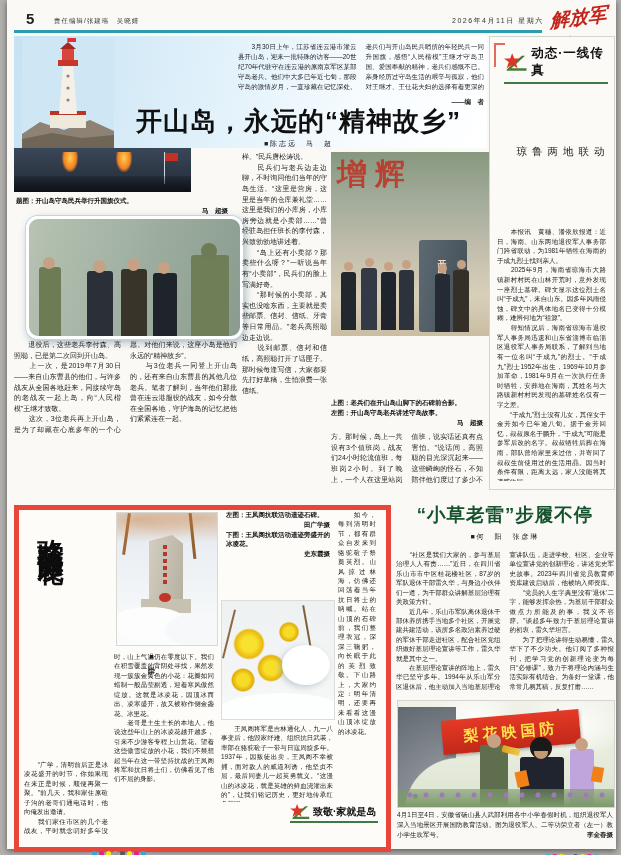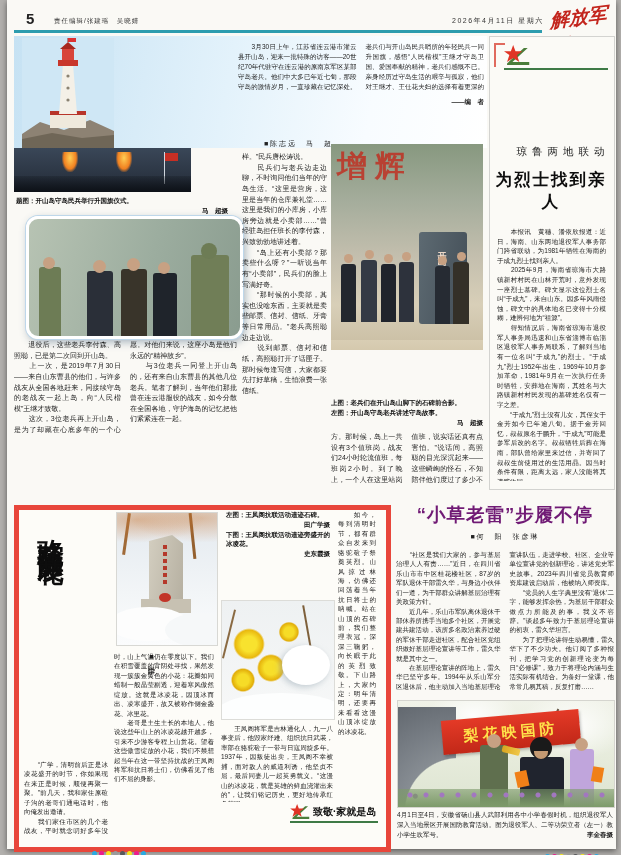--- a/index.html
+++ b/index.html
@@ -22,21 +22,21 @@
   .credit{display:block;text-align:right;}
   .photo{overflow:hidden;}
   .sidebar-box{border:1px solid #d3d3d0;background:#fbfaf6;}
   .logo-row{display:flex;align-items:center;gap:4px;border-bottom:2px solid #3e7a46;padding-bottom:3px;}
   .logo-text{font-size:12.5px;font-weight:bold;color:#111;letter-spacing:1px;}
   .kicker{font-family:"Liberation Serif",serif;font-size:10.5px;letter-spacing:5px;color:#222;text-align:center;}
   .sb-title{font-size:16.5px;font-weight:900;letter-spacing:2px;color:#0d0d0d;text-align:center;}
   .redbox{border:5px solid #e8463b;background:#fdfcf8;}
   .vtitle{writing-mode:vertical-rl;font-size:26px;font-weight:900;color:#0d0d0d;letter-spacing:3px;}
   .vbyline{writing-mode:vertical-rl;font-size:7.5px;color:#222;}
-  .a2-title{font-size:18.5px;font-weight:900;color:#701a75;letter-spacing:1px;text-align:center;white-space:nowrap;}
+  .a2-title{font-size:18.5px;font-weight:900;color:#14532d;letter-spacing:1px;text-align:center;white-space:nowrap;}
   .dot{display:inline-block;width:5px;height:5px;border-radius:50%;margin-right:2px;}
   .corner{width:9px;height:22px;border-left:2px solid #e06a5e;border-top:2px solid #e06a5e;}
   .fig{position:absolute;border-radius:3px 3px 0 0;}
   .head{position:absolute;border-radius:50%;background:#c7a183;}
 </style>
 </head>
 <body>
 
 <div class="scan">
   <div class="paper"></div>
@@ -60,20 +60,21 @@
       <path d="M38,11 L46,4 L54,11 Z" fill="#a8281f"></path>
       <line x1="46" y1="4" x2="46" y2="0" stroke="#7a2a22" stroke-width="1"></line>
       <rect x="46" y="0" width="8" height="4" fill="#d33"></rect>
       <circle cx="46" cy="38" r="1.6" fill="#8a8272"></circle>
       <circle cx="46" cy="50" r="1.6" fill="#8a8272"></circle>
       <circle cx="46" cy="62" r="1.6" fill="#8a8272"></circle>
     </svg>
     <div class="abs bodytxt cols2" style="left:224px;top:6px;width:246px;height:58px;font-size:6.5px;">　　3月30日上午，江苏省连云港市灌云县开山岛，迎来一批特殊的访客——20世纪70年代驻守在连云港的原南京军区某部守岛老兵。他们中大多已年近七旬，那段守岛的激情岁月，一直珍藏在记忆深处。老兵们与开山岛民兵哨所的年轻民兵一同升国旗，感悟“人民楷模”王继才守岛卫国、爱国奉献的精神，老兵们感慨不已。亲身经历过守岛生活的艰辛与孤寂，他们对王继才、王仕花夫妇的选择有着更深的理解，对“家就是岛，岛就是国”有着更深的感悟。
 　　让我们跟随老兵们的脚步，感受几代守岛人跨越时空的精神共鸣。</div>
     <div class="abs" style="left:380px;top:62px;width:90px;text-align:right;font-size:6.5px;font-weight:bold;color:#222;">——编　者</div>
+    <div class="abs headline" style="left:96px;top:68px;width:377px;">开山岛，永远的“精神故乡”</div>
     <div class="abs byline" style="left:96px;top:103px;width:377px;">■陈志远　马　超</div>
   </div>
 
   <div class="abs photo" style="left:14px;top:148px;width:177px;height:44px;background:linear-gradient(180deg,#3a4758,#222a36);">
     <div class="abs" style="left:48px;top:4px;width:16px;height:20px;background:radial-gradient(ellipse at 50% 30%,#ffce55 0%,#f08020 55%,rgba(240,128,32,0) 75%);"></div>
     <div class="abs" style="left:102px;top:4px;width:16px;height:20px;background:radial-gradient(ellipse at 50% 30%,#ffce55 0%,#f08020 55%,rgba(240,128,32,0) 75%);"></div>
     <div class="abs" style="left:150px;top:4px;width:1px;height:32px;background:#cfd6de;"></div>
     <div class="abs" style="left:151px;top:5px;width:13px;height:8px;background:#c62f24;"></div>
     <div class="abs" style="left:0;top:28px;width:177px;height:16px;background:linear-gradient(180deg,rgba(10,13,18,.2),#0d1117);"></div>
   </div>
@@ -100,21 +101,21 @@
 　　“岛上还有小卖部？那卖些什么呀？”一听说当年有“小卖部”，民兵们的脸上写满好奇。
 　　“那时候的小卖部，其实也没啥东西，主要就是卖些邮票、信封、信纸、牙膏等日常用品。”老兵高照聪边走边说。
 　　说到邮票、信封和信纸，高照聪打开了话匣子。那时候每逢写信，大家都要先打好草稿，生怕浪费一张信纸。</div>
   <div class="abs bodytxt cols2" style="left:14px;top:340px;width:223px;height:150px;">　　退役后，这些老兵李付森、高照聪，已是第二次回到开山岛。
 　　上一次，是2019年7月30日——来自山东曹县的他们，与许多战友从全国各地赶来，同接续守岛的老战友一起上岛，向“人民楷模”王继才致敬。
 　　这次，3位老兵再上开山岛，是为了却藏在心底多年的一个心愿。对他们来说，这座小岛是他们永远的“精神故乡”。
 　　与3位老兵一同登上开山岛的，还有来自山东曹县的其他几位老兵。笔者了解到，当年他们那批曾在连云港服役的战友，如今分散在全国各地，守护海岛的记忆把他们紧紧连在一起。</div>
   <div class="abs bodytxt cols2" style="left:331px;top:432px;width:152px;height:58px;">方。那时候，岛上一共设有3个值班岗，战友们24小时轮流值班，每班岗2小时。到了晚上，一个人在这里站岗值班，说实话还真有点害怕。”说话间，高照聪的目光深沉起来——这些嶙峋的怪石，不知陪伴他们度过了多少不为人知的夜晚。
 　　正值春日，开山岛上的野枣树刚刚冒出新芽，民兵们春节前种下的无花果、苦楝树已披上绿装，让这座小岛愈发生机盎然。告别时，老兵们向民兵们郑重敬礼，把崇高的敬意留给一代代守岛人。</div>
 
-  <div class="abs photo" style="left:331px;top:144px;width:152px;height:206px;background:linear-gradient(180deg,#87987f 0%,#a5ad9c 28%,#c4bfae 55%,#d8cfb8 78%,#c9bda2 100%);">
+  <div class="abs photo" style="left:331px;top:152px;width:152px;height:184px;background:linear-gradient(180deg,#87987f 0%,#a5ad9c 28%,#c4bfae 55%,#d8cfb8 78%,#c9bda2 100%);padding-left:15px;">
     <div class="abs" style="left:6px;top:2px;font-size:30px;font-weight:900;color:rgba(195,38,26,.78);letter-spacing:8px;white-space:nowrap;">增辉</div>
     <div class="abs" style="left:88px;top:88px;width:48px;height:92px;background:linear-gradient(100deg,#5d6a72,#434e57);border-radius:3px;">
       <div class="abs" style="left:16px;top:12px;writing-mode:vertical-rl;font-size:9px;font-weight:bold;color:#ecd8c8;letter-spacing:3px;">开山岛</div>
     </div>
     <div class="fig" style="left:10px;top:120px;width:15px;height:58px;background:#23272e;"></div>
     <div class="head" style="left:13px;top:110px;width:9px;height:9px;"></div>
     <div class="fig" style="left:30px;top:116px;width:16px;height:62px;background:#343a45;"></div>
     <div class="head" style="left:34px;top:106px;width:9px;height:9px;"></div>
     <div class="fig" style="left:50px;top:120px;width:15px;height:58px;background:#20242c;"></div>
     <div class="head" style="left:53px;top:110px;width:9px;height:9px;"></div>
@@ -132,23 +133,23 @@
     <span class="credit">马　超摄</span>
   </div>
 
   <div class="abs sidebar-box" style="left:489px;top:36px;width:124px;height:452px;">
     <div class="abs corner" style="left:4px;top:6px;"></div>
     <div class="abs logo-row" style="left:14px;top:8px;width:104px;">
       <svg width="26" height="20" viewBox="0 0 34 26">
         <path d="M4 24 L26 4 L31 4 L11 22 L33 22 L33 26 L4 26 Z" fill="#4a7d3a"></path>
         <polygon points="12,0 15,8 24,8 17,13 20,22 12,17 4,22 7,13 0,8 9,8" fill="#e03426"></polygon>
       </svg>
+      <span class="logo-text">动态·一线传真</span>
     </div>
     <div class="abs kicker" style="left:18px;top:108px;width:110px;">琼鲁两地联动</div>
-    <div class="abs sb-title" style="left:4px;top:132px;width:114px;">为烈士找到亲人</div>
     <div class="abs bodytxt" style="left:7px;top:190px;width:109px;height:254px;font-size:6.5px;line-height:1.48;">　　本报讯　黄穗、潘依欣报道：近日，海南、山东两地退役军人事务部门跨省联动，为1981年牺牲在海南的于成九烈士找到亲人。
 　　2025年9月，海南省琼海市大路镇新村村民在山林开荒时，意外发现一座烈士墓碑。碑文显示这位烈士名叫“于成九”，来自山东。因多年风雨侵蚀，碑文中的具体地名已变得十分模糊，难辨何地为“祖源”。
 　　得知情况后，海南省琼海市退役军人事务局迅速和山东省淄博市临淄区退役军人事务局联系，了解到当地有一位名叫“于成九”的烈士。“于成九”烈士1952年出生，1969年10月参加革命，1981年9月在一次执行任务时牺牲，安葬地在海南，其姓名与大路镇新村村民发现的墓碑姓名仅有一字之差。
 　　“于成九”烈士没有儿女，其侄女于金芳如今已年逾八旬。据于金芳回忆，叔叔原名于鹏升，“于成九”可能是参军后改的名字。叔叔牺牲后葬在海南，部队曾给家里来过信，并寄回了叔叔生前使用过的生活用品。因当时条件有限，距离太远，家人没能将其遗骸收回。
 　　为进一步确定烈士身份，两地退役军人事务部门查阅档案资料、走访当地见证人，反复比对相关信息，最终确认墓碑的主人正是于鹏升烈士。目前，当地已着手对烈士墓进行修缮保护，于金芳老人也委托晚辈赴海南祭扫，圆了全家40多年的心愿。</div>
   </div>
 
   <div class="abs redbox" style="left:14px;top:505px;width:367px;height:337px;"></div>
   <div class="abs vtitle" style="left:34px;top:518px;height:236px;">骆驼砬子的冰凌花</div>
   <div class="abs vbyline" style="left:146px;top:652px;height:60px;">■田广学</div>

